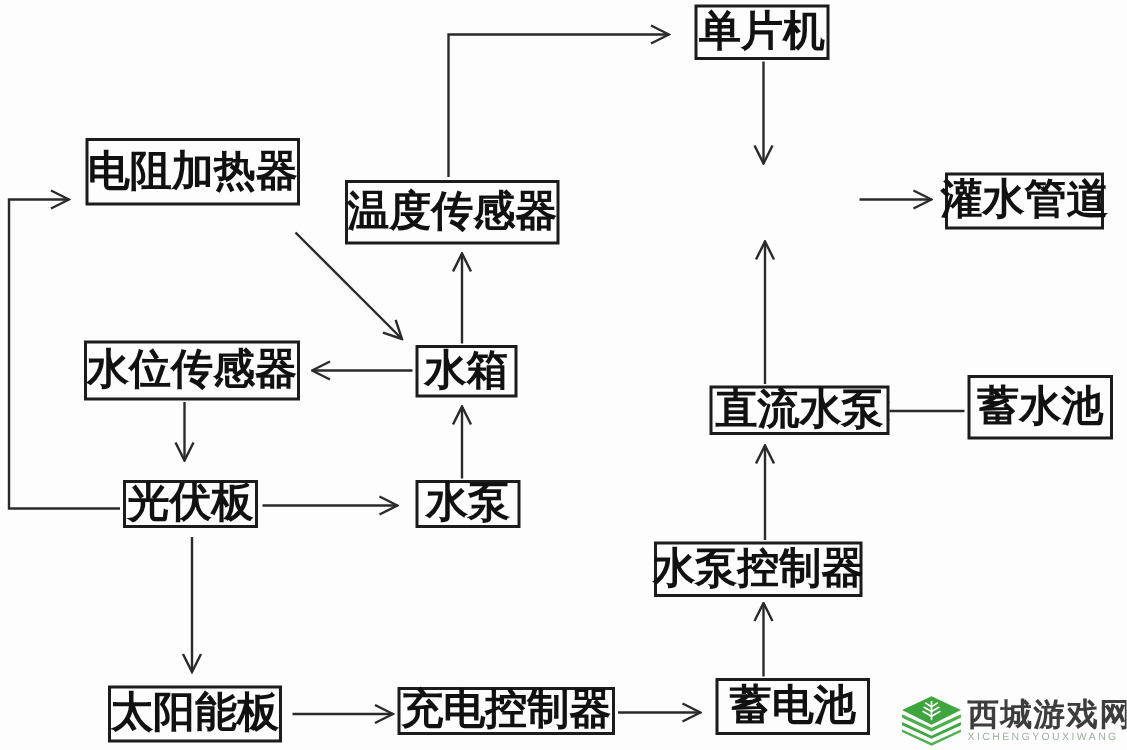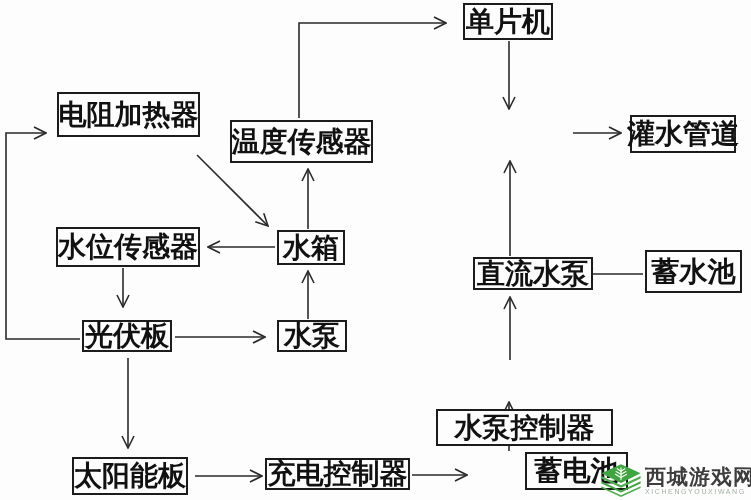--- a/index.html
+++ b/index.html
@@ -84,22 +84,22 @@
   <div class="node" style="left:230px;top:120px;width:143px;height:43px;">温度传感器</div>
   <div class="node" style="left:630px;top:115px;width:106px;height:38px;">灌水管道</div>
   <div class="node" style="left:56px;top:227px;width:144px;height:40px;">水位传感器</div>
   <div class="node" style="left:277px;top:230px;width:68px;height:35px;">水箱</div>
   <div class="node" style="left:473px;top:257px;width:120px;height:33px;">直流水泵</div>
   <div class="node" style="left:645px;top:250px;width:97px;height:43px;">蓄水池</div>
   <div class="node" style="left:82px;top:320px;width:90px;height:32px;">光伏板</div>
   <div class="node" style="left:277px;top:320px;width:70px;height:32px;">水泵</div>
   <div class="node" style="left:72px;top:457px;width:116px;height:38px;">太阳能板</div>
   <div class="node" style="left:265px;top:458px;width:145px;height:32px;">充电控制器</div>
-  <div class="node" style="left:436px;top:361px;width:177px;height:37px;margin-top:48px;">水泵控制器</div>
-  <div class="node" style="left:477px;top:452px;width:103px;height:38px;margin-left:48px;">蓄电池</div>
+  <div class="node" style="left:436px;top:361px;width:139px;height:37px;">水泵控制器</div>
+  <div class="node" style="left:477px;top:452px;width:103px;height:38px;">蓄电池</div>
 
   <div class="watermark">
     <svg class="wm-logo" viewBox="0 0 60 50" xmlns="http://www.w3.org/2000/svg">
       <polygon points="30,1 58,14 30,28 2,14" fill="var(--logo-green)"></polygon>
       <g stroke="#ffffff" stroke-width="1.6" fill="none" stroke-linecap="round">
         <path d="M30,6 L30,23"></path>
         <path d="M30,11 L24.5,7.5"></path>
         <path d="M30,11 L35.5,7.5"></path>
         <path d="M30,15.5 L23,11.5"></path>
         <path d="M30,15.5 L37,11.5"></path>

